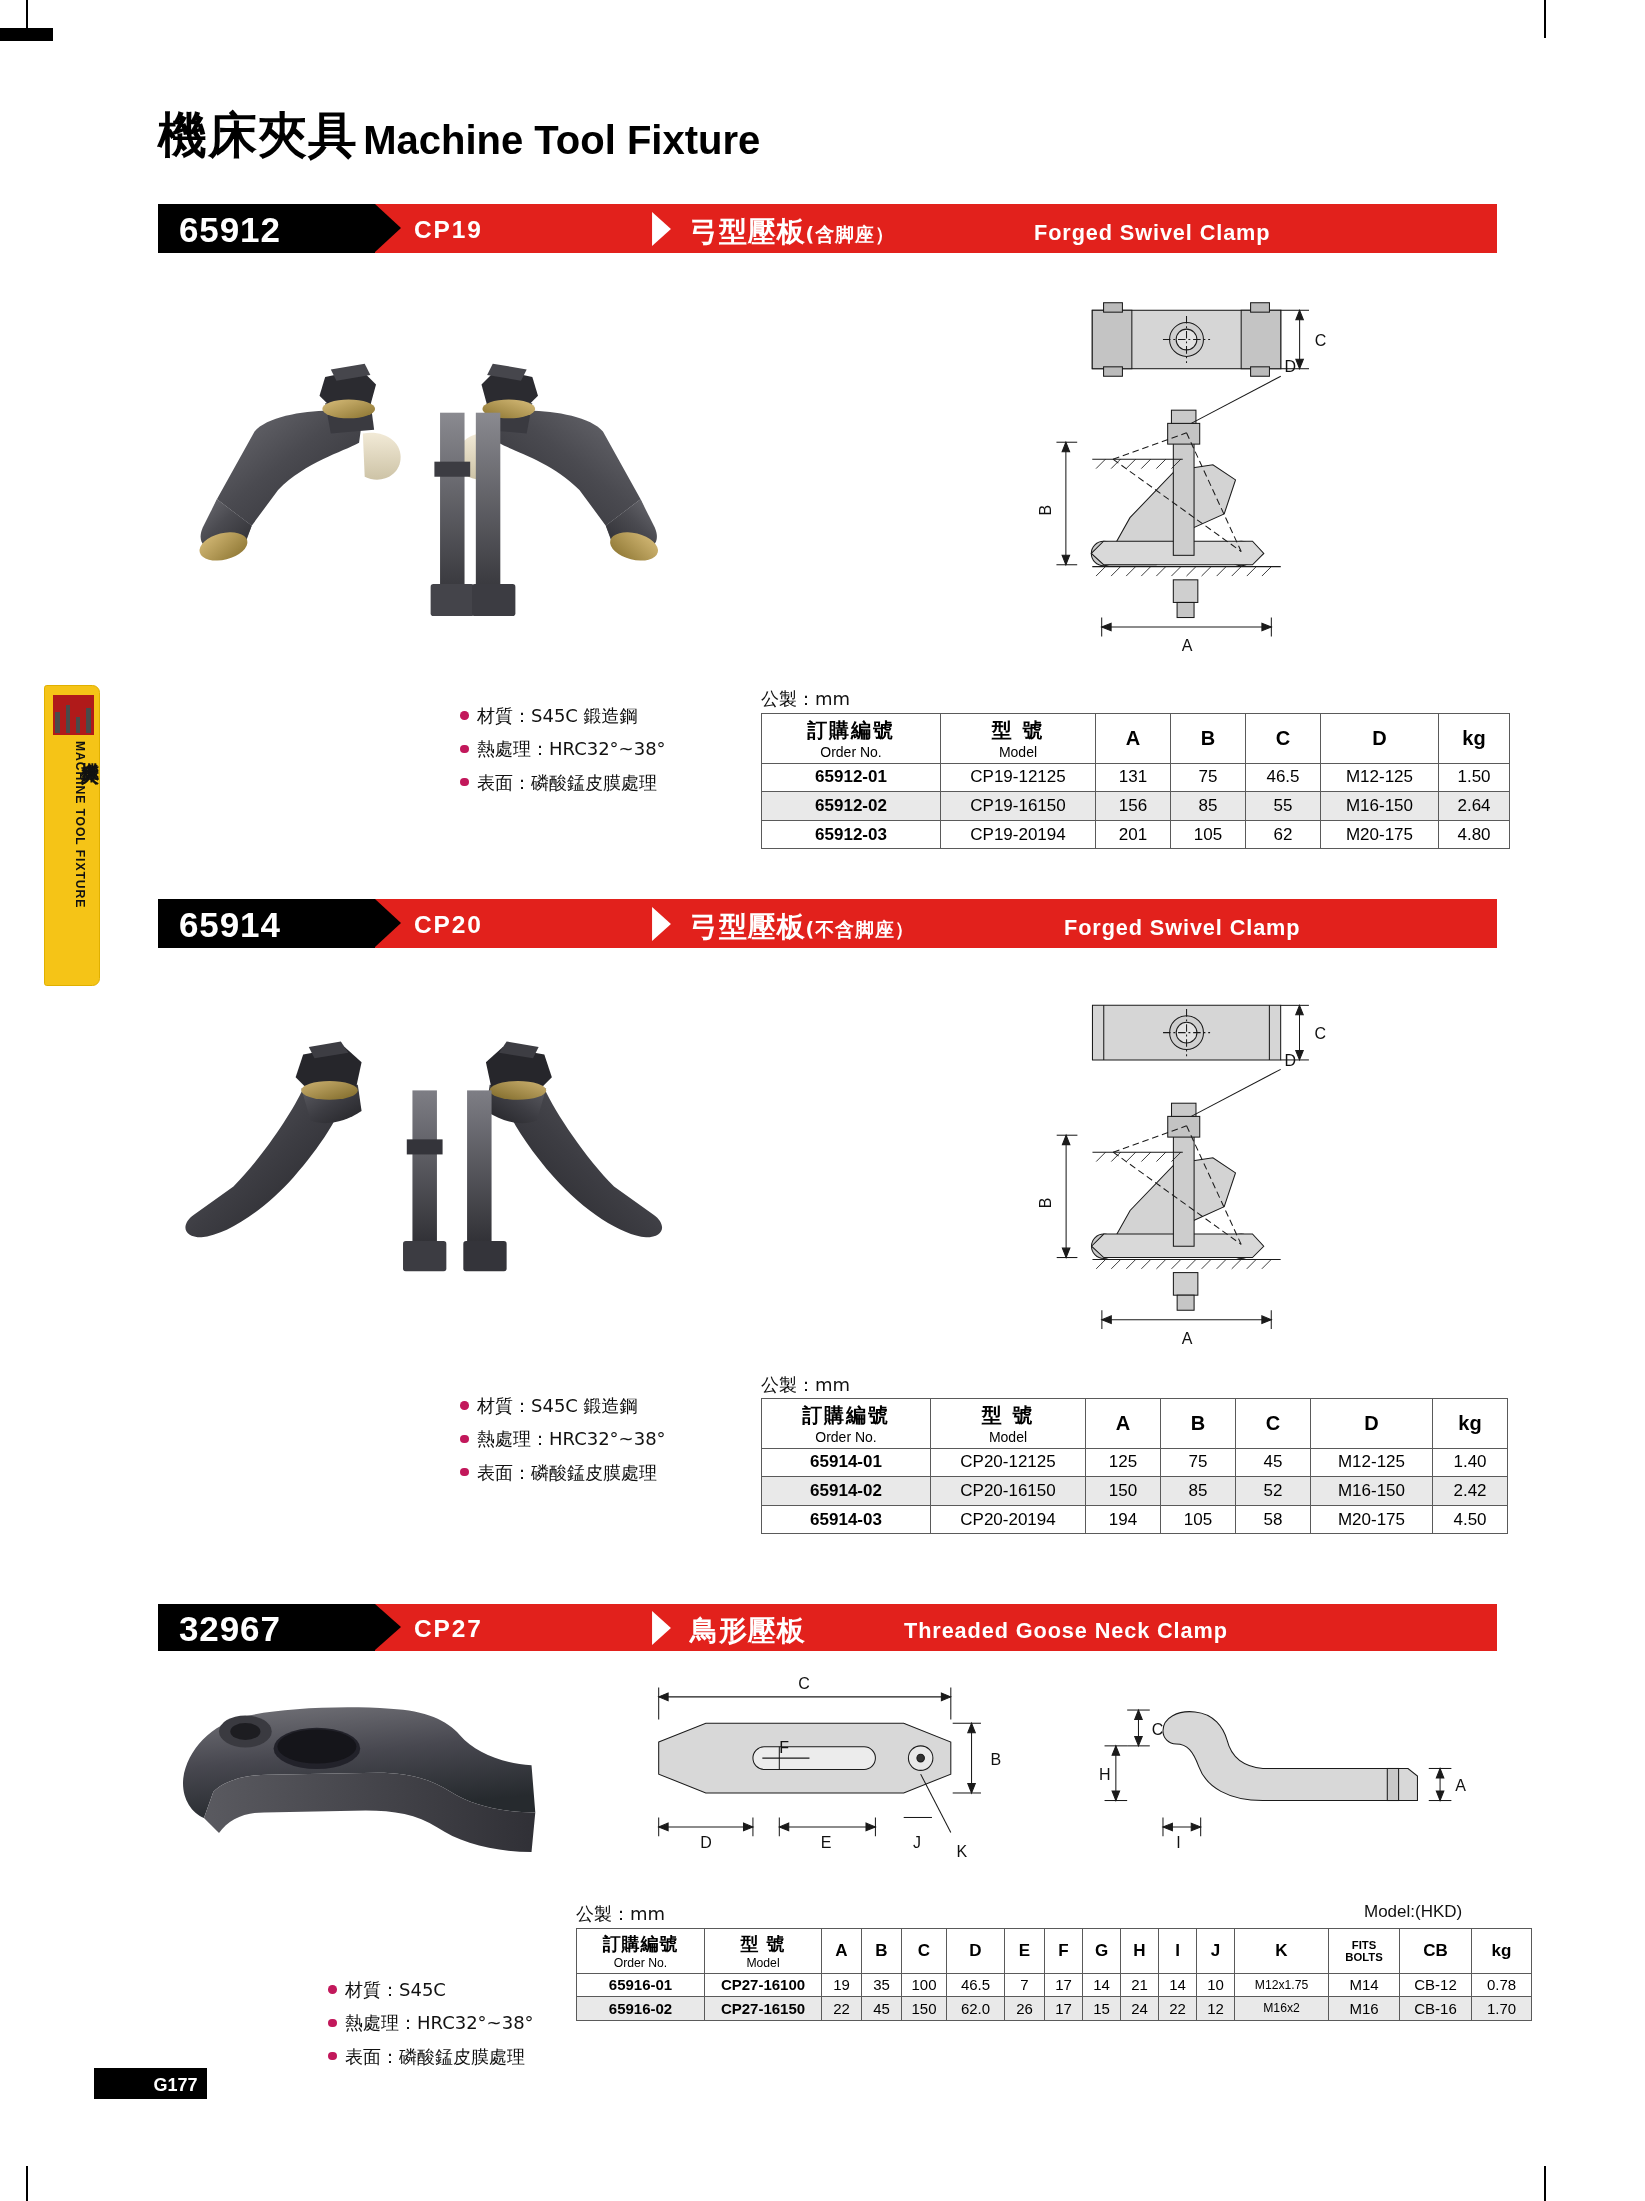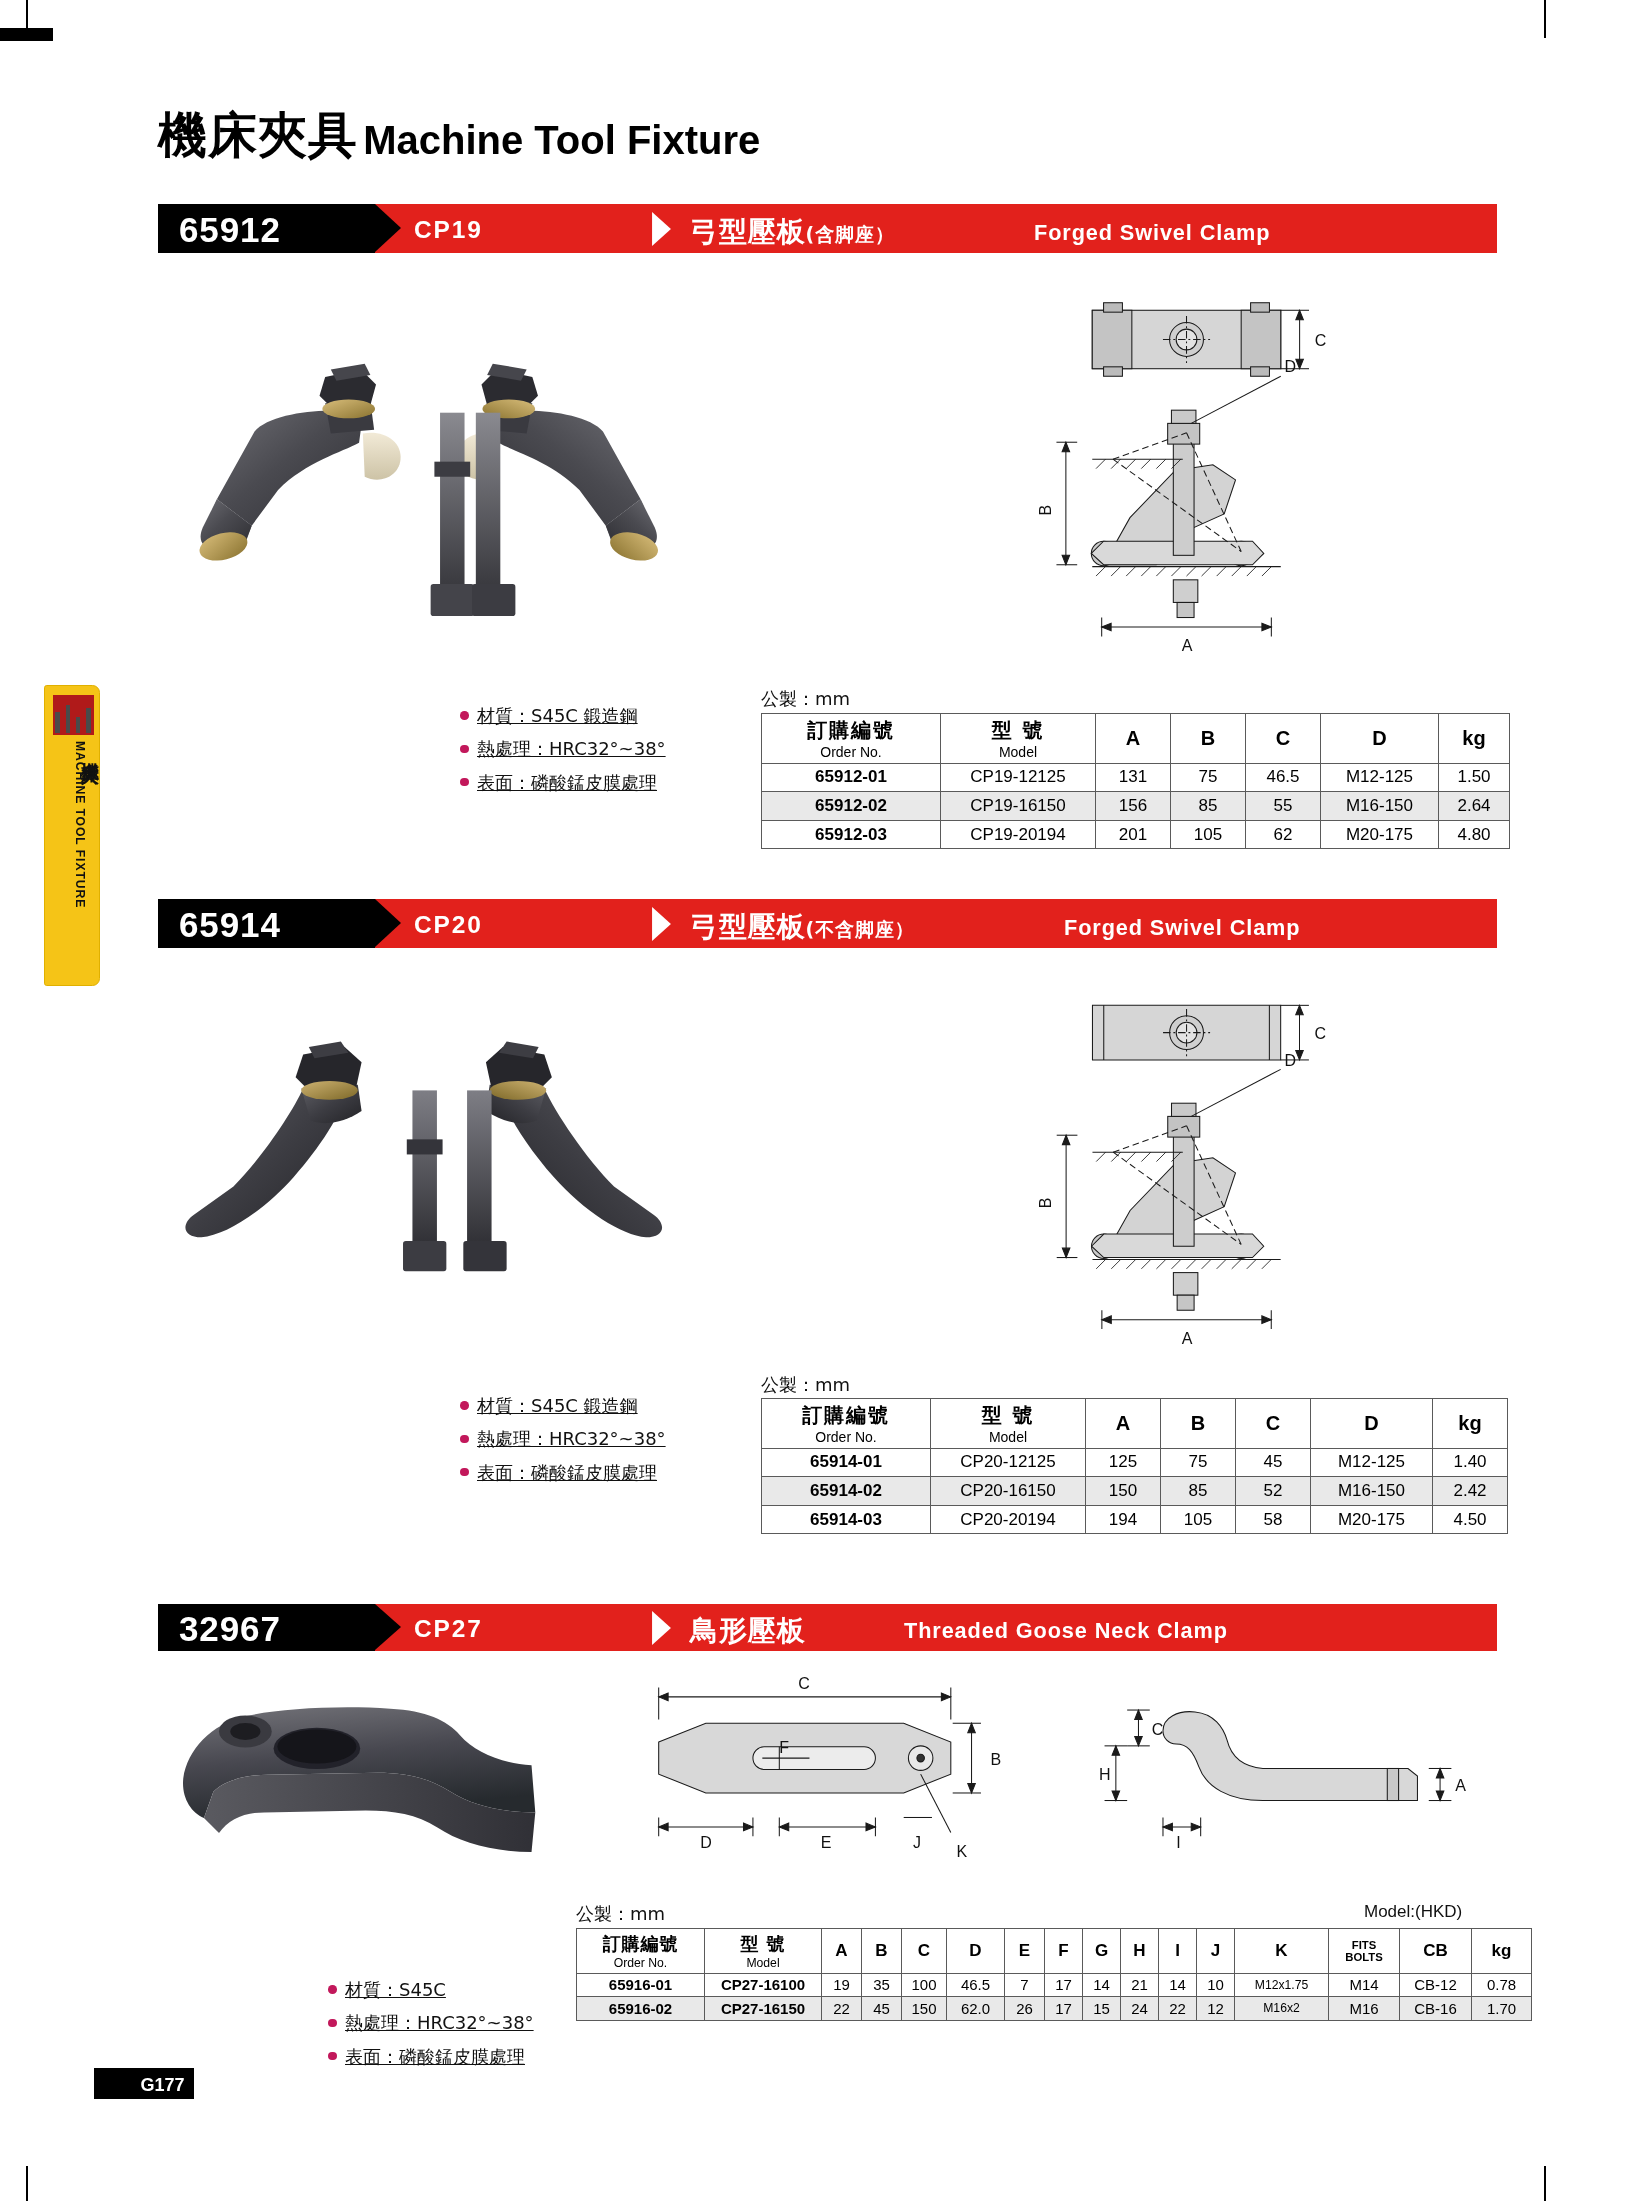--- a/index.html
+++ b/index.html
@@ -52,21 +52,21 @@
   .banner .black-arrow { position:absolute; left:217px; top:0; width:0; height:0; border-left:26px solid #000; border-top:24.5px solid transparent; border-bottom:24.5px solid transparent; }
   .banner .code { position:absolute; left:21px; top:5.6px; font-size:35px; font-weight:bold; color:#fff; letter-spacing:0.9px; font-family:"Liberation Sans", sans-serif; }
   .banner .model { position:absolute; left:256px; top:12.2px; font-size:24.5px; font-weight:bold; color:#fff; letter-spacing:1.9px; }
   .banner .chev { position:absolute; top:7.5px; width:19px; height:34px; }
   .banner .chev svg { display:block; }
   .banner .cn-name { position:absolute; top:8.5px; font-size:28px; font-weight:bold; color:#fff; font-family:"DejaVu Sans", sans-serif; letter-spacing:0.9px; }
   .banner .cn-sub { font-size:19px; }
   .banner .en-name { position:absolute; top:16px; font-size:21.7px; font-weight:bold; color:#fff; letter-spacing:0.9px; }
 
   
-  .specs { position:absolute; font-size:18px; color:#111; font-family:"DejaVu Sans", sans-serif; line-height:1.85;text-decoration:underline; }
+  .specs { position:absolute; font-size:18px; color:#111; font-family:"DejaVu Sans", sans-serif; line-height:1.85; }
   .specs .row { display:flex; align-items:center; }
   .specs .dot { width:8.5px; height:8.5px; border-radius:50%; background:#c2185b; margin-right:8.5px; flex:none; }
 
   
   .unit-label { position:absolute; font-size:18px; color:#111; font-family:"DejaVu Sans", sans-serif; }
   .price-label { position:absolute; font-size:17px; color:#111; }
   table.spec { position:absolute; border-collapse:collapse; font-family:"Liberation Sans", sans-serif; }
   table.spec th, table.spec td { border:0.9px solid #5a5a5a; text-align:center; color:#000; }
   table.spec thead th { background:#fff; font-weight:bold; padding:2.8px 3.8px; }
   table.spec thead th .cn { display:block; font-size:20px; font-family:"DejaVu Sans", sans-serif; letter-spacing:1.9px; }
@@ -77,21 +77,21 @@
   table.spec tbody td.ord { font-weight:bold; }
 
   table.spec3 thead th .cn { font-size:18px; letter-spacing:0.9px; }
   table.spec3 thead th .en { font-size:12.2px; }
   table.spec3 thead th.single { font-size:17px; }
   table.spec3 thead th.tiny { font-size:11.3px; font-weight:bold; }
   table.spec3 tbody td { font-size:15px; padding:2.8px 1.9px; }
   table.spec3 tbody td.small { font-size:12.2px; }
 
   
-  .footer-tag { position:absolute; left:94px; top:2068px; width:100px; height:31px; background:#000; }
+  .footer-tag { position:absolute; left:94px; top:2068px; width:113px; height:31px; background:#000; }
   .footer-tag span { position:absolute; right:9.4px; top:6.6px; color:#fff; font-size:18px; font-weight:bold; }
 
   
   .photo { position:absolute; }
 </style>
 </head>
 <body>
 
 <div class="crop-mark" style="left:26px;top:0;width:1.9px;height:38px;"></div>
 <div class="crop-mark" style="left:0;top:28px;width:53px;height:13px;"></div>

